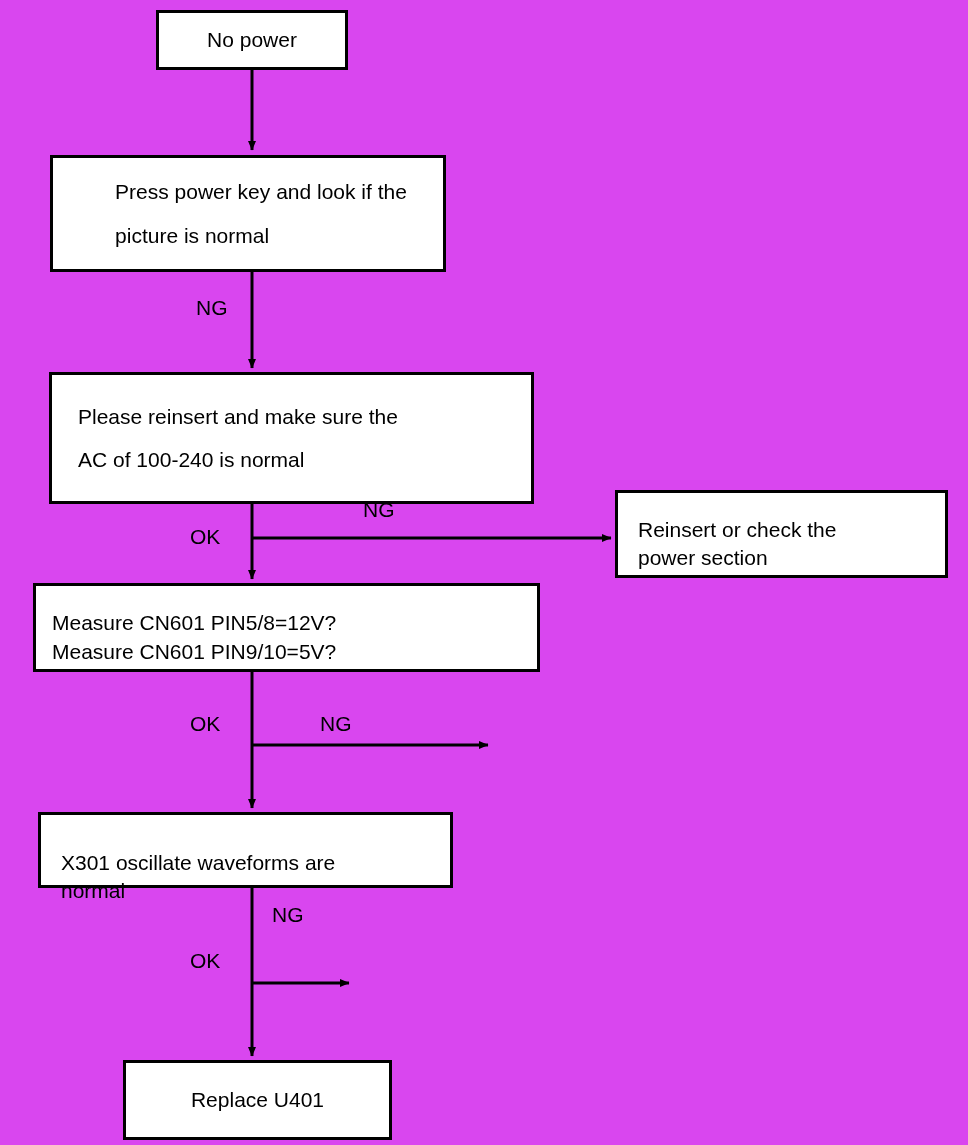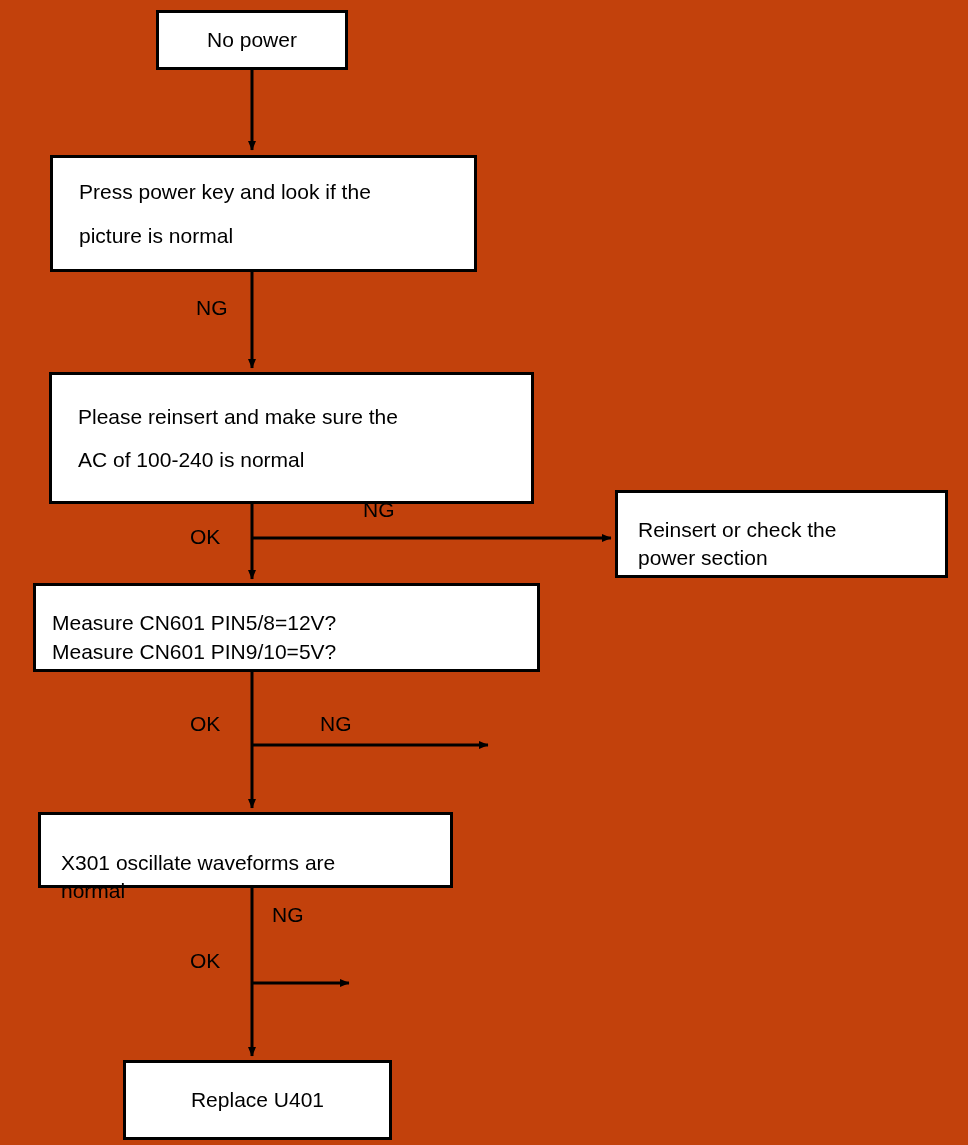--- a/index.html
+++ b/index.html
@@ -5,21 +5,21 @@
 <style>
   html, body {
     margin: 0;
     padding: 0;
     background: #ffffff;
   }
   #canvas {
     position: relative;
     width: 968px;
     height: 1145px;
-    background: #c2410c;
+    background: #d946ef;
     font-family: "Liberation Sans", sans-serif;
     overflow: hidden;
   }
   #flow-svg {
     position: absolute;
     left: 0;
     top: 0;
     width: 968px;
     height: 1145px;
   }
@@ -96,21 +96,21 @@
 
     <line x1="252" y1="888" x2="252" y2="1056" stroke="#000000" stroke-width="3" marker-end="url(#arrow)"></line>
 
     <line x1="252" y1="983" x2="349" y2="983" stroke="#000000" stroke-width="3" marker-end="url(#arrow)"></line>
   </svg>
 
   <div class="node align-center-mid" style="left:156px; top:10px; width:192px; height:60px;">
     <span class="node-text">No power</span>
   </div>
 
-  <div class="node align-left-loose pad-left-26 loose-lines" style="left:50px; top:155px; width:427px; height:117px;">
+  <div class="node align-left-loose pad-left-26 loose-lines" style="left:50px; top:155px; width:396px; height:117px;justify-content:center;">
     <span class="node-text">Press power key and look if the
 picture is normal</span>
   </div>
 
   <div class="node align-left-loose pad-left-26 loose-lines" style="left:33px; top:372px; width:485px; height:132px;margin-left:16px;">
     <span class="node-text">Please reinsert and make sure the
 AC of 100-240 is normal</span>
   </div>
 
   <div class="node align-left-loose pad-left-20 tight-lines" style="left:615px; top:490px; width:333px; height:88px;">

